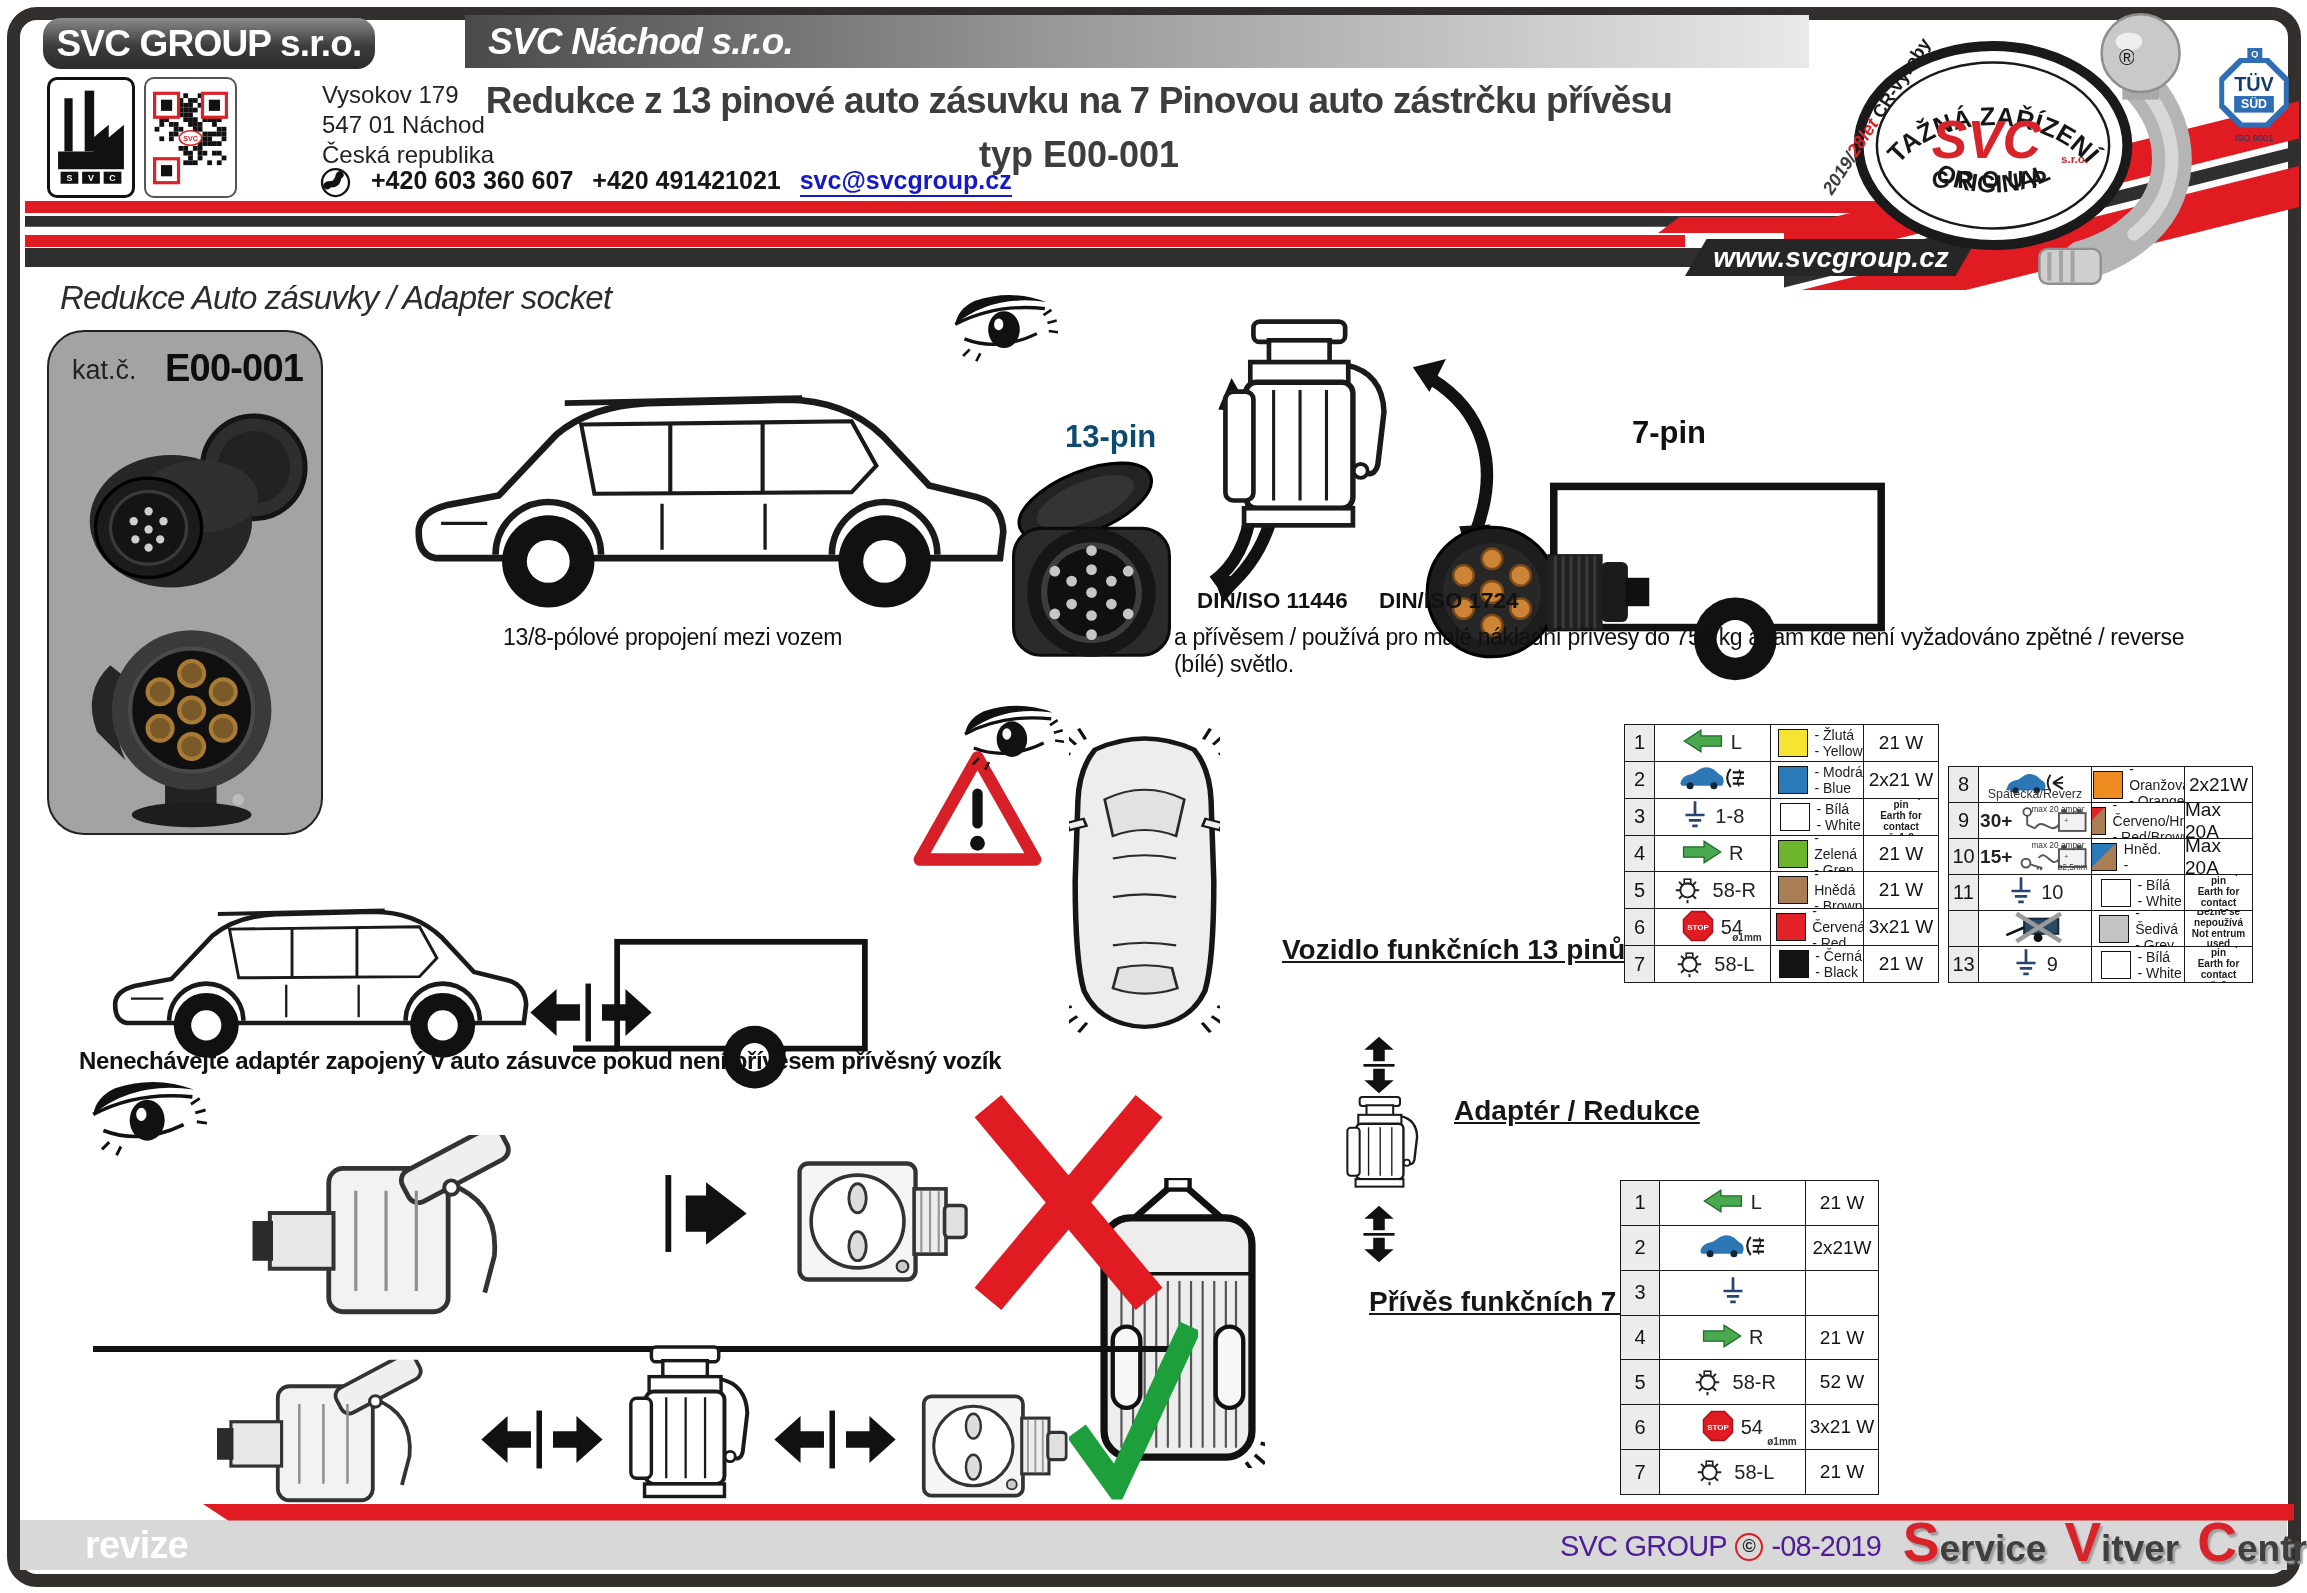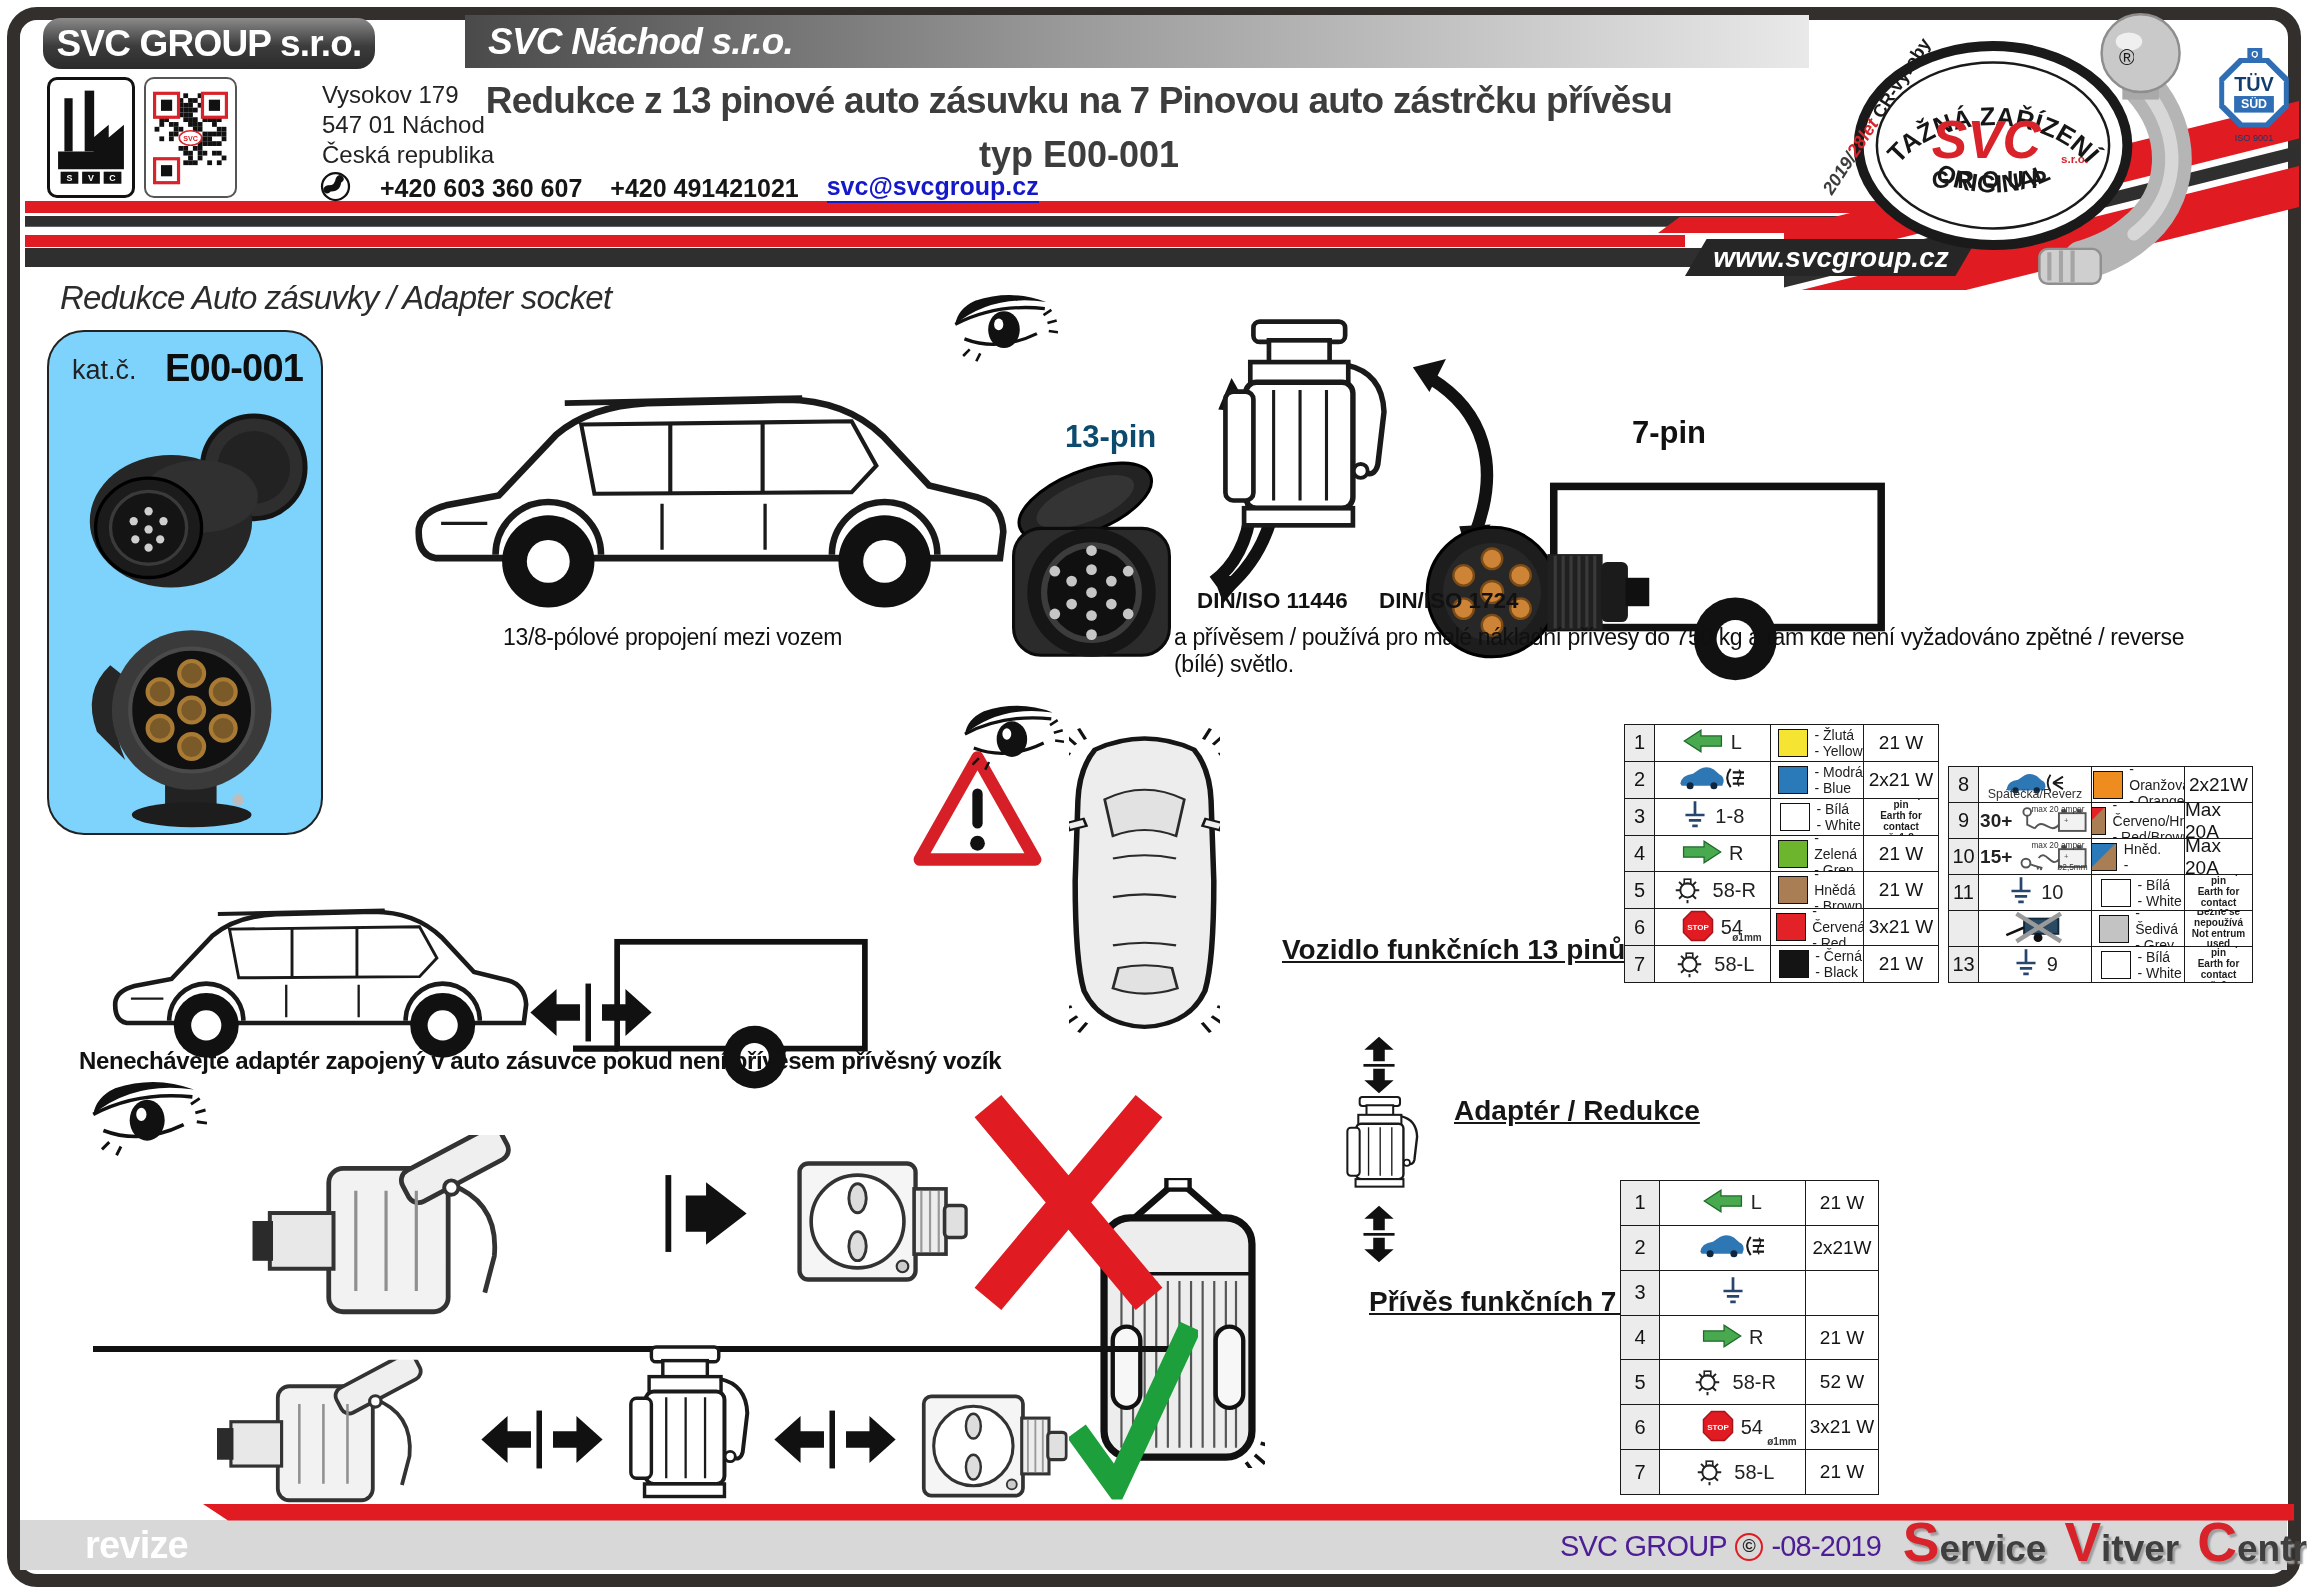--- a/index.html
+++ b/index.html
@@ -10,21 +10,21 @@
   
   .company-bar{left:43px;top:18px;width:332px;height:51px;border-radius:18px;
     background:linear-gradient(180deg,#8a8a8a,#3c3c3c 55%,#2b2b2b);color:#fff;font-size:37px;font-weight:bold;
     letter-spacing:-0.8px;display:flex;align-items:center;justify-content:center;z-index:4}
   .nachod-bar{left:465px;top:15px;width:1344px;height:53px;
     background:linear-gradient(90deg,#4a4a4a 0%,#9a9a9a 45%,#e9e9e9 100%);z-index:3;display:flex;align-items:center}
   .nachod-bar span{color:#fff;font-size:37px;font-weight:bold;font-style:italic;margin-left:23px;letter-spacing:-0.8px}
   .logo-box{left:47px;top:77px;width:88px;height:121px;border:3.3px solid #111;border-radius:10px;background:#fff;z-index:4;display:flex;align-items:center;justify-content:center}
   .qr-box{left:144px;top:77px;width:93px;height:121px;border:2.5px solid #555;border-radius:10px;background:#fff;z-index:4;display:flex;align-items:center;justify-content:center}
   .addr{left:322px;top:80px;width:465px;z-index:4;font-size:24px;line-height:30px;color:#222}
-  .phone-row{left:319px;top:166px;height:37px;display:flex;align-items:flex-end;gap:28px;z-index:4;font-size:25px;font-weight:bold;color:#161616;white-space:nowrap}
+  .phone-row{left:319px;top:166px;height:37px;display:flex;align-items:flex-start;gap:19px;z-index:4;font-size:25px;font-weight:bold;color:#161616;white-space:nowrap}
   .email{color:#1418c8;text-decoration:none;border-bottom:2.5px solid #1418c8}
   .titleblock{left:465px;top:80px;width:1228px;text-align:center;z-index:4;color:#3d3d3d}
   .title1{font-size:37px;font-weight:bold;letter-spacing:-0.8px}
   .title2{font-size:36px;font-weight:bold;margin-top:11.6px}
   
   .stripe{z-index:1}
   .s1{left:25px;top:201px;width:1863px;height:12.4px;clip-path:polygon(0 0,100% 0,calc(100% - 16.6px) 100%,0 100%)}
   .s2{left:25px;top:216px;width:1877px;height:10.8px;background:#2f2f2f;clip-path:polygon(0 0,100% 0,calc(100% - 15px) 100%,0 100%)}
   .s3{left:25px;top:235px;width:1660px;height:11.6px}
   .s4{left:25px;top:248px;width:1683px;height:19px;background:#2f2f2f}
@@ -34,21 +34,21 @@
   .www-band span{color:#fff;font-weight:bold;font-style:italic;font-size:28px}
   
   .deco-right{left:1784px;top:66px;width:515px;height:224px;z-index:1}
   .towbar{left:2008px;top:10px;width:232px;height:282px;z-index:2}
   .badge{left:1852px;top:40px;width:282px;height:211px;z-index:3}
   .tuv{left:2214px;top:48px;width:80px;height:106px;z-index:3}
   .yeartxt{left:1786px;top:106px;z-index:4;transform:rotate(-57deg);font-size:18px;font-weight:bold;white-space:nowrap}
   .yeartxt .y1{color:#3c3c3c;font-style:italic}.yeartxt .y2{color:#d8232a;font-style:italic}.yeartxt .y3{color:#1a1a1a}
   
   .sect-head{left:60px;top:279px;font-size:33px;font-style:italic;color:#2c2c2c;z-index:4;letter-spacing:-0.8px}
-  .prod-card{left:47px;top:330px;width:276px;height:505px;border:2.5px solid #222;border-radius:37px;z-index:4;background:#7dd3fc}
+  .prod-card{left:47px;top:330px;width:276px;height:505px;border:2.5px solid #222;border-radius:37px;z-index:4;background:#a3a3a3}
   .katc{left:23px;top:23px;font-size:27px;color:#222}
   .katno{left:116px;top:15px;font-size:38px;font-weight:bold;color:#0d0d0d;letter-spacing:-0.8px}
   
   .lab13{left:1065px;top:419px;font-size:31px;font-weight:bold;color:#0c4a6e;z-index:5}
   .lab7{left:1632px;top:415px;font-size:31px;font-weight:bold;color:#111;z-index:5}
   .din1{left:1197px;top:588px;font-size:22.4px;font-weight:bold;color:#111;z-index:5}
   .din2{left:1379px;top:588px;font-size:22.4px;font-weight:bold;color:#111;z-index:5}
   .cap-left{left:378px;top:624px;width:589px;text-align:center;font-size:23px;font-weight:500;color:#101010;z-index:5;letter-spacing:-0.4px}
   .cap-right{left:1174px;top:624px;width:1021px;font-size:23px;font-weight:500;color:#101010;z-index:5;letter-spacing:-0.4px}
   

